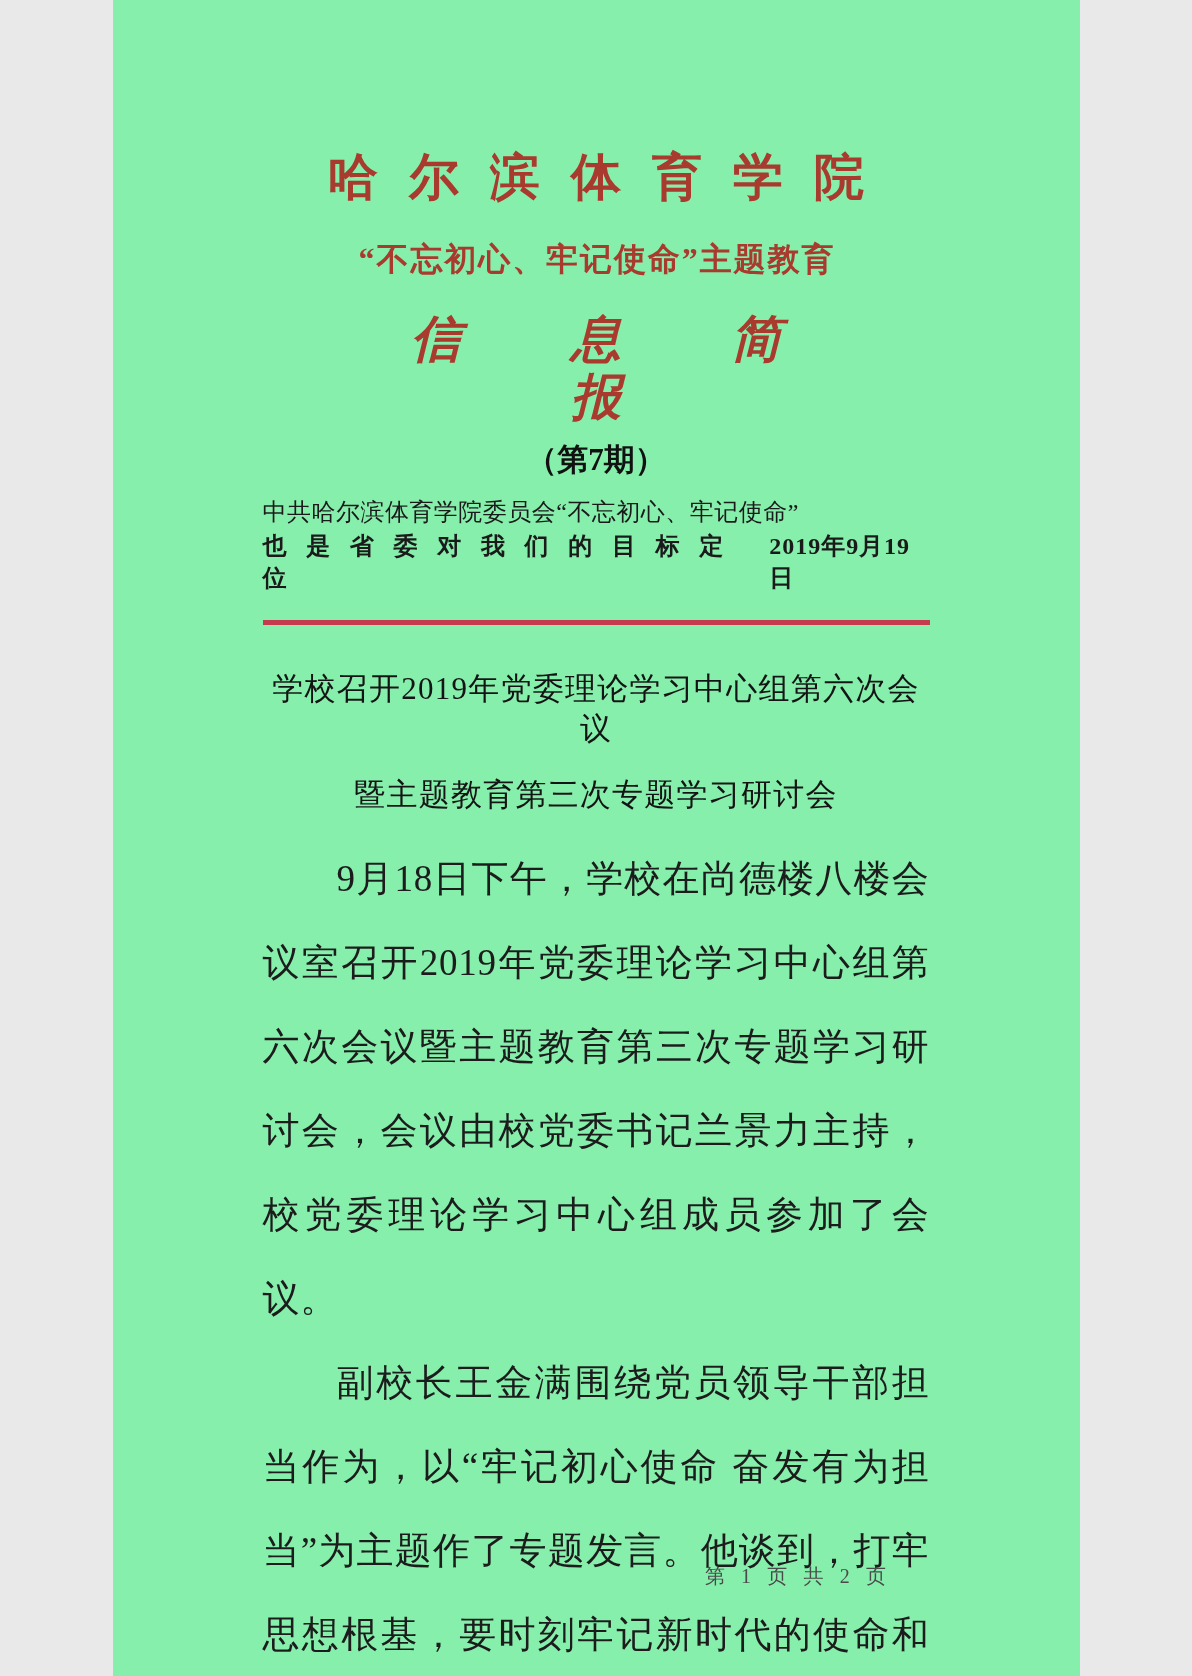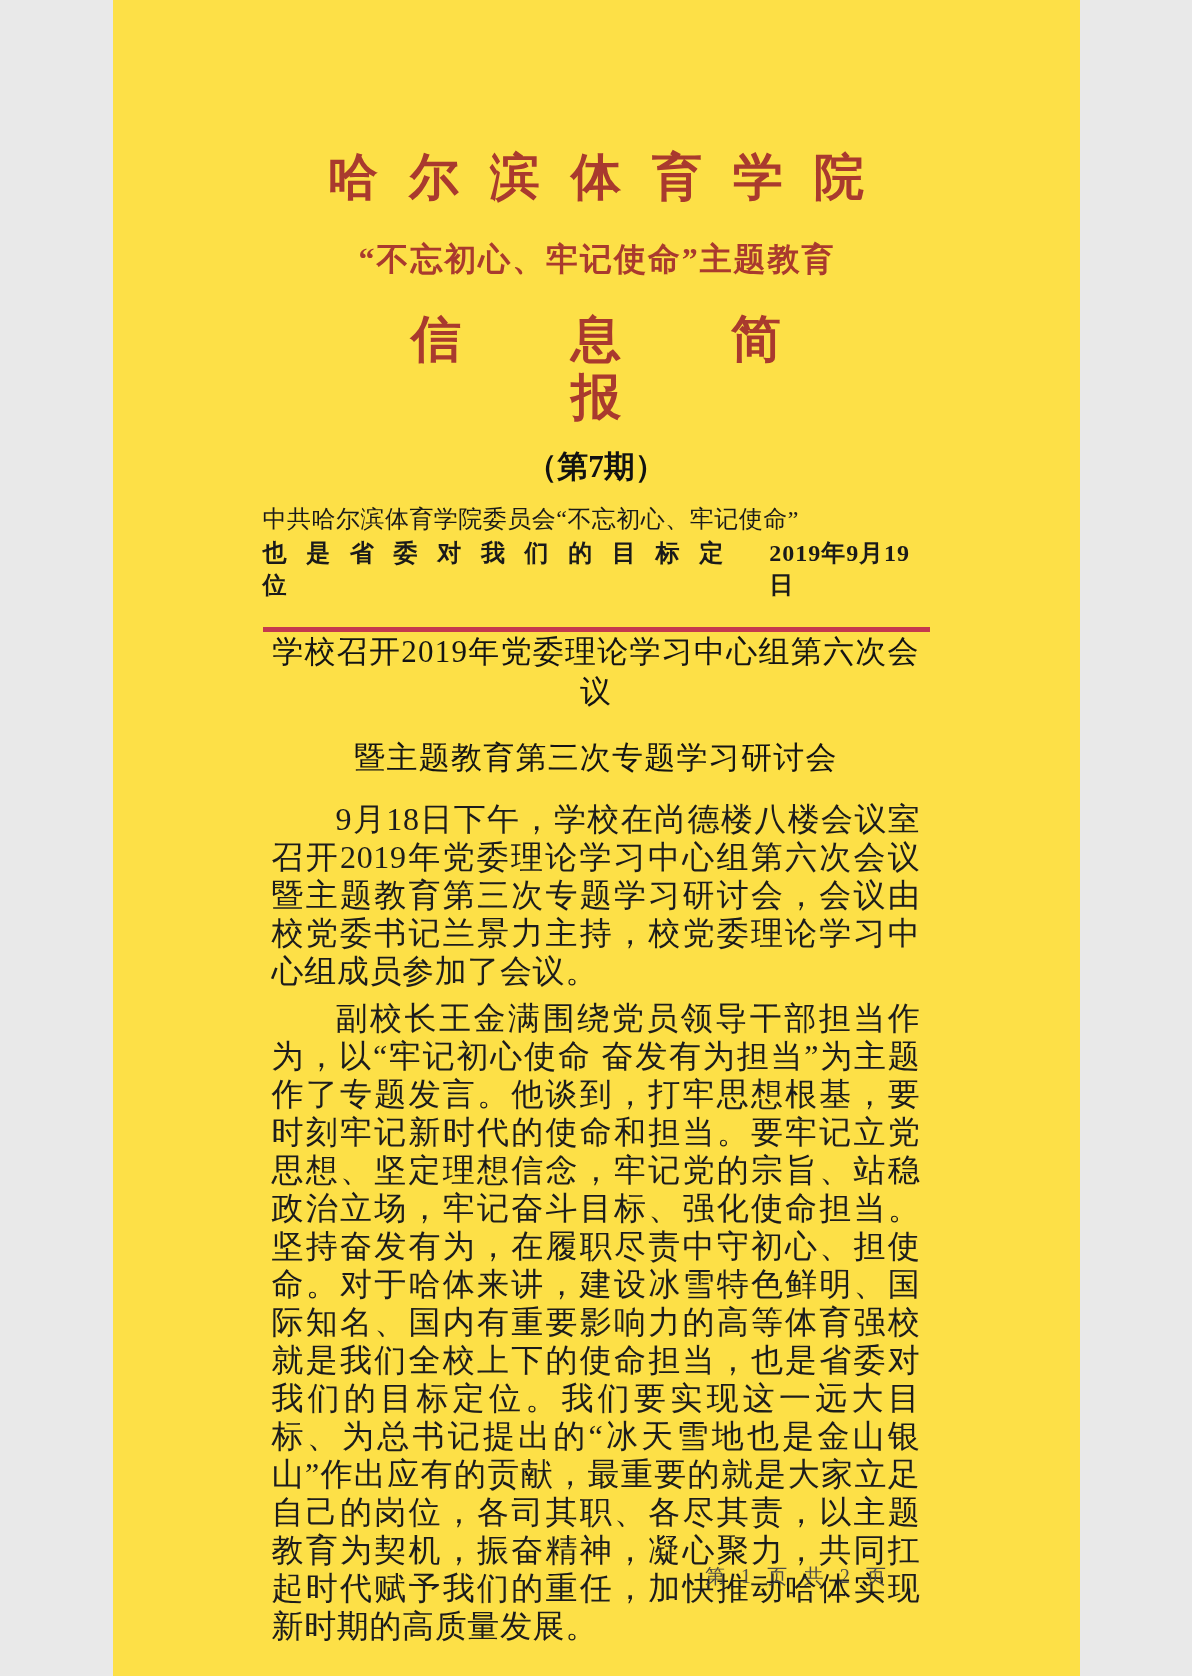--- a/index.html
+++ b/index.html
@@ -1,21 +1,21 @@
 <!DOCTYPE html>
 <html lang="zh"><head>
 <meta charset="utf-8">
 <style>
   html,body { margin:0; padding:0; background:#e9e9e9; }
   .page {
     position: relative;
     width: 967px;
     height: 1676px;
     margin: 0 auto;
-    background: #fde047;
+    background: #86efac;
     font-family: "Liberation Serif", "DejaVu Serif", serif;
     color: #1a1a1a;
     overflow: hidden;
   }
   .content { padding: 0 150px; }
 
   
   .masthead { text-align: center; padding-top: 148px; }
   .mast-line { color: #a93a2e; font-weight: bold; }
   .mast-line1 {
@@ -24,21 +24,22 @@
     margin-bottom: 24px;
   }
   .mast-line2 {
     font-size: 32px; line-height: 58px;
     letter-spacing: 0.06em; padding-left: 0.06em;
     margin-bottom: 22px;
   }
   .mast-line3 {
     font-size: 50px; line-height: 58px;
     letter-spacing: 2.2em; padding-left: 2.2em;
-    margin-bottom: 21px;
+    margin-bottom: 14px;
+    font-style: italic;
   }
   .issue {
     font-size: 31px; font-weight: bold; color: #111;
     line-height: 40px; margin-bottom: 16px;
   }
 
   
   .org-block { margin-top: 6px; }
   .org-line1 {
     font-size: 24px; font-weight: normal; line-height: 32px;
@@ -59,27 +60,27 @@
   .red-rule {
     height: 5px; background: #c43a4e; border: none;
     margin: 26px 0 0 0;
   }
 
   
   .article-title {
     text-align: center; font-size: 31px; line-height: 40px;
     color: #141414; letter-spacing: 0.04em;
   }
-  .article-title-1 { }
+  .article-title-1 { margin-top: 44px; }
   .article-title-2 { margin-top: 26px; }
 
   .body-text { margin-top: 22px; }
   .body-text p {
-    margin: 9px; text-align: justify; text-justify: inter-ideograph;
-    font-size: 32px; line-height: 38px;
+    margin: 0; text-align: justify; text-justify: inter-ideograph;
+    font-size: 37px; line-height: 84px;
     text-indent: 2em; color: #1c1c1c;
     letter-spacing: 0.02em;
   }
 
   
   .footer {
     position: absolute; right: 188px; bottom: 86px;
     font-size: 20px; color: #4a4a4a; letter-spacing: 0.28em;
   }
 </style>

